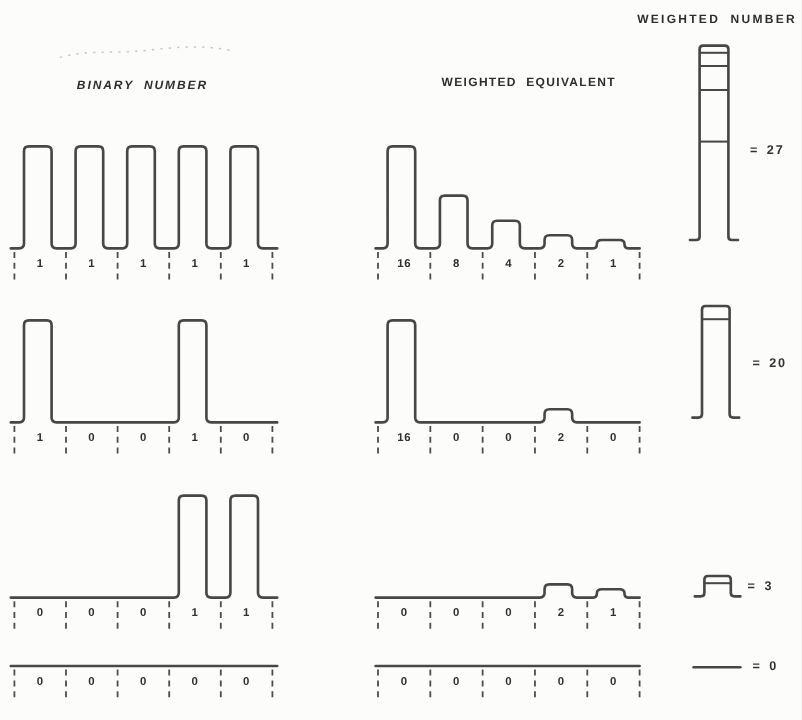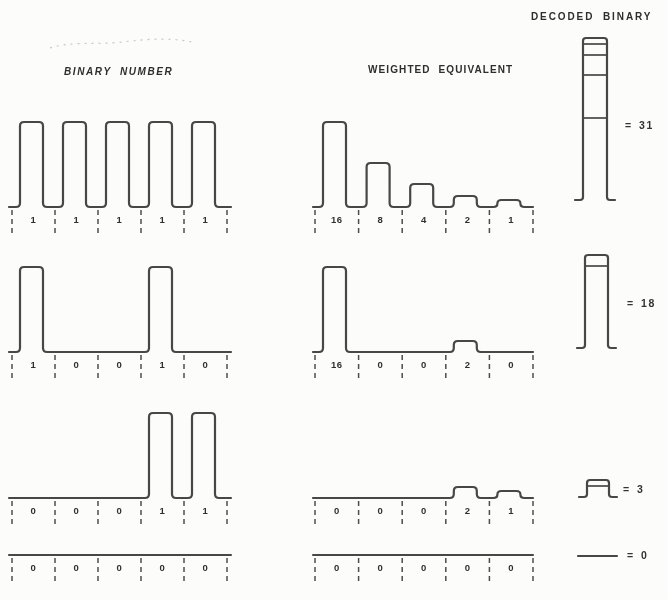--- a/index.html
+++ b/index.html
@@ -26,21 +26,21 @@
 </style>
 </head>
 <body>
 
 <div class="page">
 
   <div class="hdr hdr-binary">BINARY NUMBER</div>
 
   <div class="hdr hdr-weighted">WEIGHTED EQUIVALENT</div>
 
-  <div class="hdr hdr-decoded">DECODED BINARY</div>
+  <div class="hdr hdr-decoded">WEIGHTED NUMBER</div>
 
   <svg class="canvas" id="diagram" width="668" height="600" viewBox="0 0 668 600">
       <path d="M50 48 C 72 41, 96 45, 122 42 S 172 37, 196 43" fill="none" stroke="#9b9b96" stroke-width="1.2" stroke-dasharray="2 5" opacity="0.55"></path>
       <path d="M 9 207 L 16 207 Q 20 207 20 203 L 20 126 Q 20 122 24 122 L 39 122 Q 43 122 43 126 L 43 203 Q 43 207 47 207 L 59 207 Q 63 207 63 203 L 63 126 Q 63 122 67 122 L 82 122 Q 86 122 86 126 L 86 203 Q 86 207 90 207 L 102 207 Q 106 207 106 203 L 106 126 Q 106 122 110 122 L 125 122 Q 129 122 129 126 L 129 203 Q 129 207 133 207 L 145 207 Q 149 207 149 203 L 149 126 Q 149 122 153 122 L 168 122 Q 172 122 172 126 L 172 203 Q 172 207 176 207 L 188 207 Q 192 207 192 203 L 192 126 Q 192 122 196 122 L 211 122 Q 215 122 215 126 L 215 203 Q 215 207 219 207 L 231 207" fill="none" stroke="#474747" stroke-width="2.2" stroke-linecap="round" stroke-linejoin="round"></path>
       <line x1="12" y1="210" x2="12" y2="233" stroke="#4d4d4d" stroke-width="1.5" stroke-dasharray="5 4"></line>
       <line x1="55" y1="210" x2="55" y2="233" stroke="#4d4d4d" stroke-width="1.5" stroke-dasharray="5 4"></line>
       <line x1="98" y1="210" x2="98" y2="233" stroke="#4d4d4d" stroke-width="1.5" stroke-dasharray="5 4"></line>
       <line x1="141" y1="210" x2="141" y2="233" stroke="#4d4d4d" stroke-width="1.5" stroke-dasharray="5 4"></line>
       <line x1="184" y1="210" x2="184" y2="233" stroke="#4d4d4d" stroke-width="1.5" stroke-dasharray="5 4"></line>
       <line x1="227" y1="210" x2="227" y2="233" stroke="#4d4d4d" stroke-width="1.5" stroke-dasharray="5 4"></line>
@@ -138,18 +138,18 @@
       <line x1="489.4" y1="558" x2="489.4" y2="581" stroke="#4d4d4d" stroke-width="1.5" stroke-dasharray="5 4"></line>
       <line x1="533" y1="558" x2="533" y2="581" stroke="#4d4d4d" stroke-width="1.5" stroke-dasharray="5 4"></line>
       <text x="336.8" y="570.5" text-anchor="middle" font-size="9.5" font-weight="700" letter-spacing="0.5" fill="#303030" font-family="&quot;Liberation Sans&quot;, sans-serif">0</text>
       <text x="380.4" y="570.5" text-anchor="middle" font-size="9.5" font-weight="700" letter-spacing="0.5" fill="#303030" font-family="&quot;Liberation Sans&quot;, sans-serif">0</text>
       <text x="424" y="570.5" text-anchor="middle" font-size="9.5" font-weight="700" letter-spacing="0.5" fill="#303030" font-family="&quot;Liberation Sans&quot;, sans-serif">0</text>
       <text x="467.6" y="570.5" text-anchor="middle" font-size="9.5" font-weight="700" letter-spacing="0.5" fill="#303030" font-family="&quot;Liberation Sans&quot;, sans-serif">0</text>
       <text x="511.20000000000005" y="570.5" text-anchor="middle" font-size="9.5" font-weight="700" letter-spacing="0.5" fill="#303030" font-family="&quot;Liberation Sans&quot;, sans-serif">0</text>
       <line x1="578" y1="556" x2="617" y2="556" stroke="#474747" stroke-width="2.2" stroke-linecap="round"></line>
     </svg>
 
-  <div class="dec-label dl0">= 31</div>
-  <div class="dec-label dl1">= 18</div>
+  <div class="dec-label dl0">= 27</div>
+  <div class="dec-label dl1">= 20</div>
   <div class="dec-label dl2">= 3</div>
   <div class="dec-label dl3">= 0</div>
 
 </div>
 
 </body></html>

